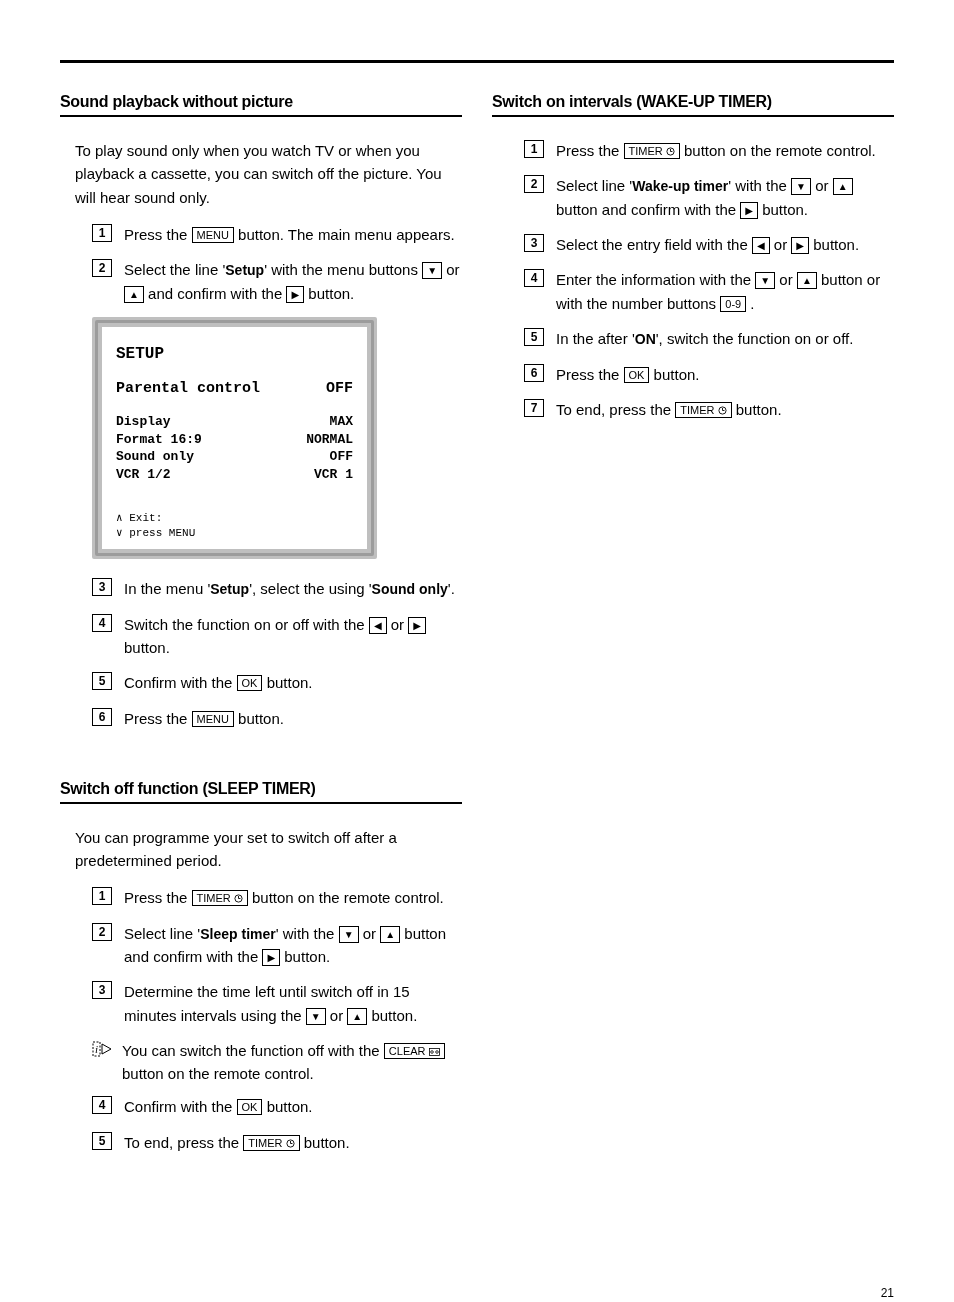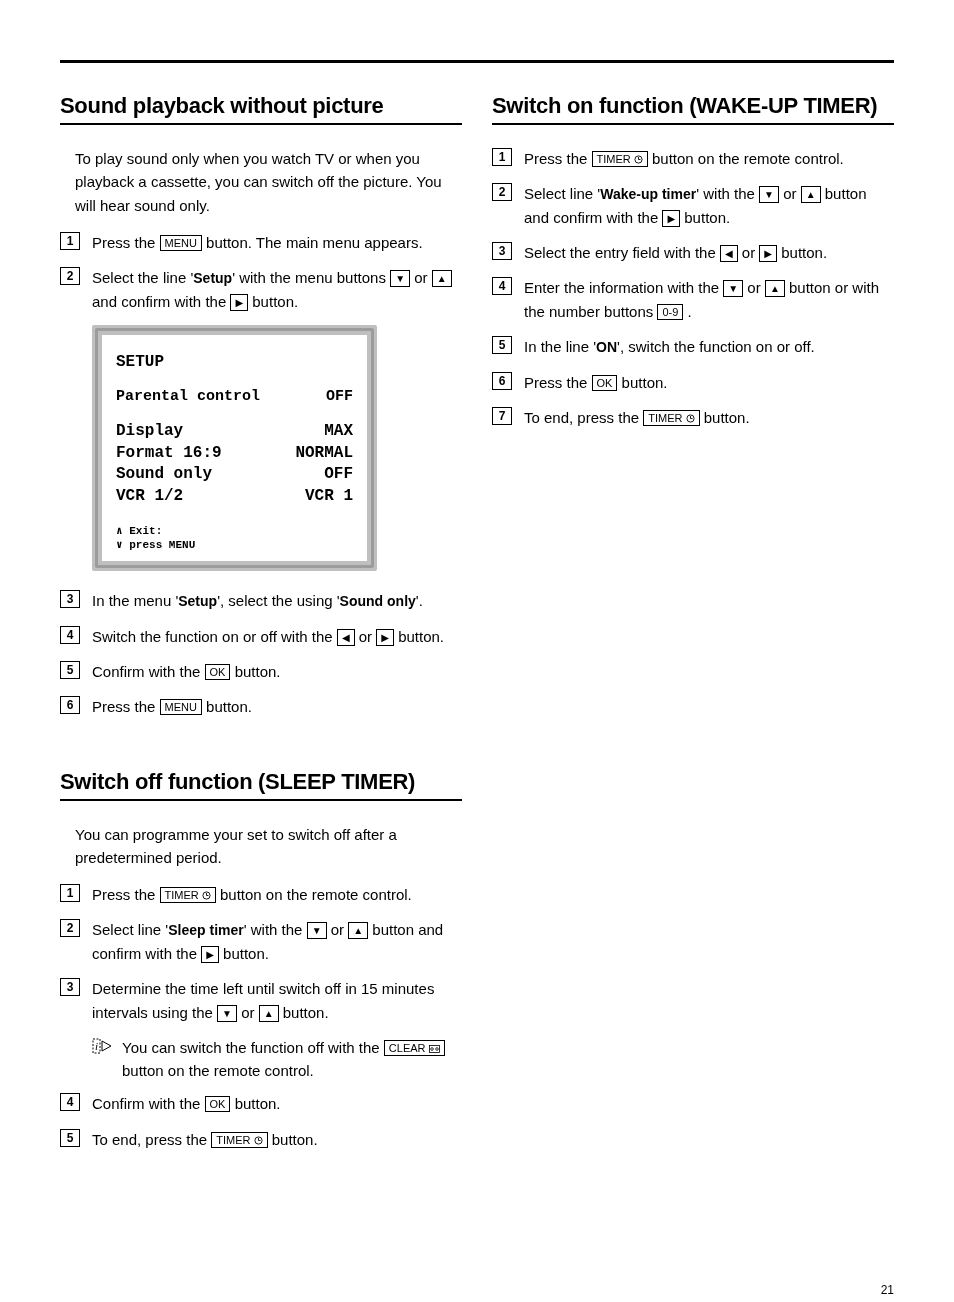--- a/index.html
+++ b/index.html
@@ -21,21 +21,21 @@
     gap: 30px;
   }
   .col {
     flex: 1;
     min-width: 0;
   }
   h2 {
     font-family: "Helvetica Neue Condensed", "Arial Narrow", Arial, sans-serif;
     font-weight: bold;
     font-stretch: condensed;
-    font-size: 22px;
+    font-size: 16px;
     margin: 0 0 4px 0;
     letter-spacing: -0.3px;
   }
   .hr-sec {
     border: none;
     border-top: 2px solid #000;
     margin: 0 0 22px 0;
   }
   p {
     margin: 0 0 14px 15px;
@@ -52,20 +52,21 @@
   }
   ol.steps > li {
     position: relative;
     padding-left: 32px;
     margin-bottom: 12px;
     line-height: 1.55;
     counter-increment: step;
     font-family: "Helvetica Neue Condensed", "Arial Narrow", Arial, sans-serif;
     font-stretch: condensed;
     font-size: 15px;
+    margin-left: 32px;
   }
   ol.steps > li::before {
     content: counter(step);
     position: absolute;
     left: 0;
     top: 1px;
     width: 18px;
     height: 16px;
     border: 1.5px solid #000;
     text-align: center;
@@ -122,31 +123,31 @@
     font-family: "Courier New", monospace;
     font-weight: bold;
     font-size: 16px;
     margin-bottom: 16px;
   }
   .osd-row {
     display: flex;
     justify-content: space-between;
     font-family: "Courier New", monospace;
     font-weight: bold;
-    font-size: 16px;
+    font-size: 13px;
     line-height: 1.35;
   }
   .osd-row.big {
     font-size: 15px;
     margin-bottom: 14px;
   }
   .osd-exit {
-    margin-top: 16px;
+    margin-top: 28px;
     font-family: "Courier New", monospace;
-    font-weight: bold;
+    font-weight: normal;
     font-size: 11px;
     line-height: 1.35;
   }
   .tip {
     display: flex;
     gap: 10px;
     margin: 6px 0 10px 32px;
   }
   .tip-icon {
     flex: 0 0 auto;
@@ -323,21 +324,21 @@
               <line x1="5" y1="5" x2="7.2" y2="5" stroke="#000" stroke-width="1"></line>
             </svg></span>
         <span> button.</span>
       </li>
     </ol>
 
   </div>
 
   <div class="col">
 
-    <h2>Switch on function (WAKE-UP TIMER)</h2>
+    <h2>Switch on intervals (WAKE-UP TIMER)</h2>
     <hr class="hr-sec">
 
 
     <ol class="steps">
       <li>
         <span>Press the </span>
         <span class="keycap"><span>TIMER</span> <svg class="clock-glyph" width="9" height="9" viewBox="0 0 10 10">
               <circle cx="5" cy="5" r="4" fill="none" stroke="#000" stroke-width="1"></circle>
               <line x1="5" y1="5" x2="5" y2="2.2" stroke="#000" stroke-width="1"></line>
               <line x1="5" y1="5" x2="7.2" y2="5" stroke="#000" stroke-width="1"></line>
@@ -363,21 +364,21 @@
       <li>
         <span>Enter the information with the </span>
         <span class="keycap"><span class="arrow">▼</span></span>
         <span> or </span>
         <span class="keycap"><span class="arrow">▲</span></span>
         <span> button or with the number buttons </span>
         <span class="keycap">0-9</span>
         <span>.</span>
       </li>
       <li>
-        <span>In the line '</span><span class="monolabel">ON</span><span>', switch the function on or off.</span>
+        <span>In the after '</span><span class="monolabel">ON</span><span>', switch the function on or off.</span>
       </li>
       <li>
         <span>Press the </span>
         <span class="keycap">OK</span>
         <span> button.</span>
       </li>
       <li>
         <span>To end, press the </span>
         <span class="keycap"><span>TIMER</span> <svg class="clock-glyph" width="9" height="9" viewBox="0 0 10 10">
               <circle cx="5" cy="5" r="4" fill="none" stroke="#000" stroke-width="1"></circle>

